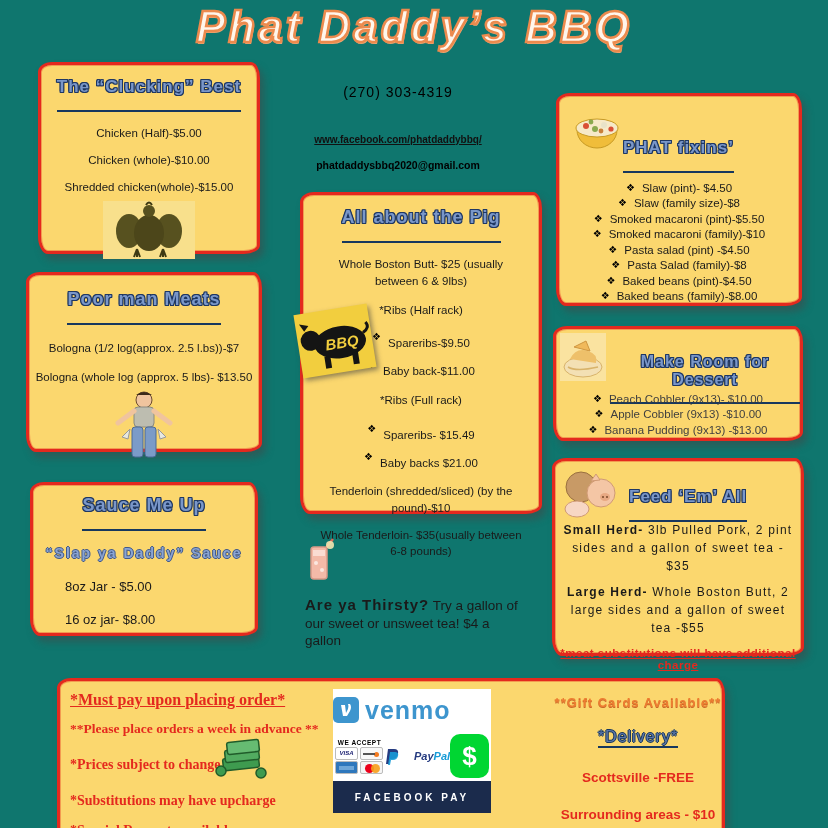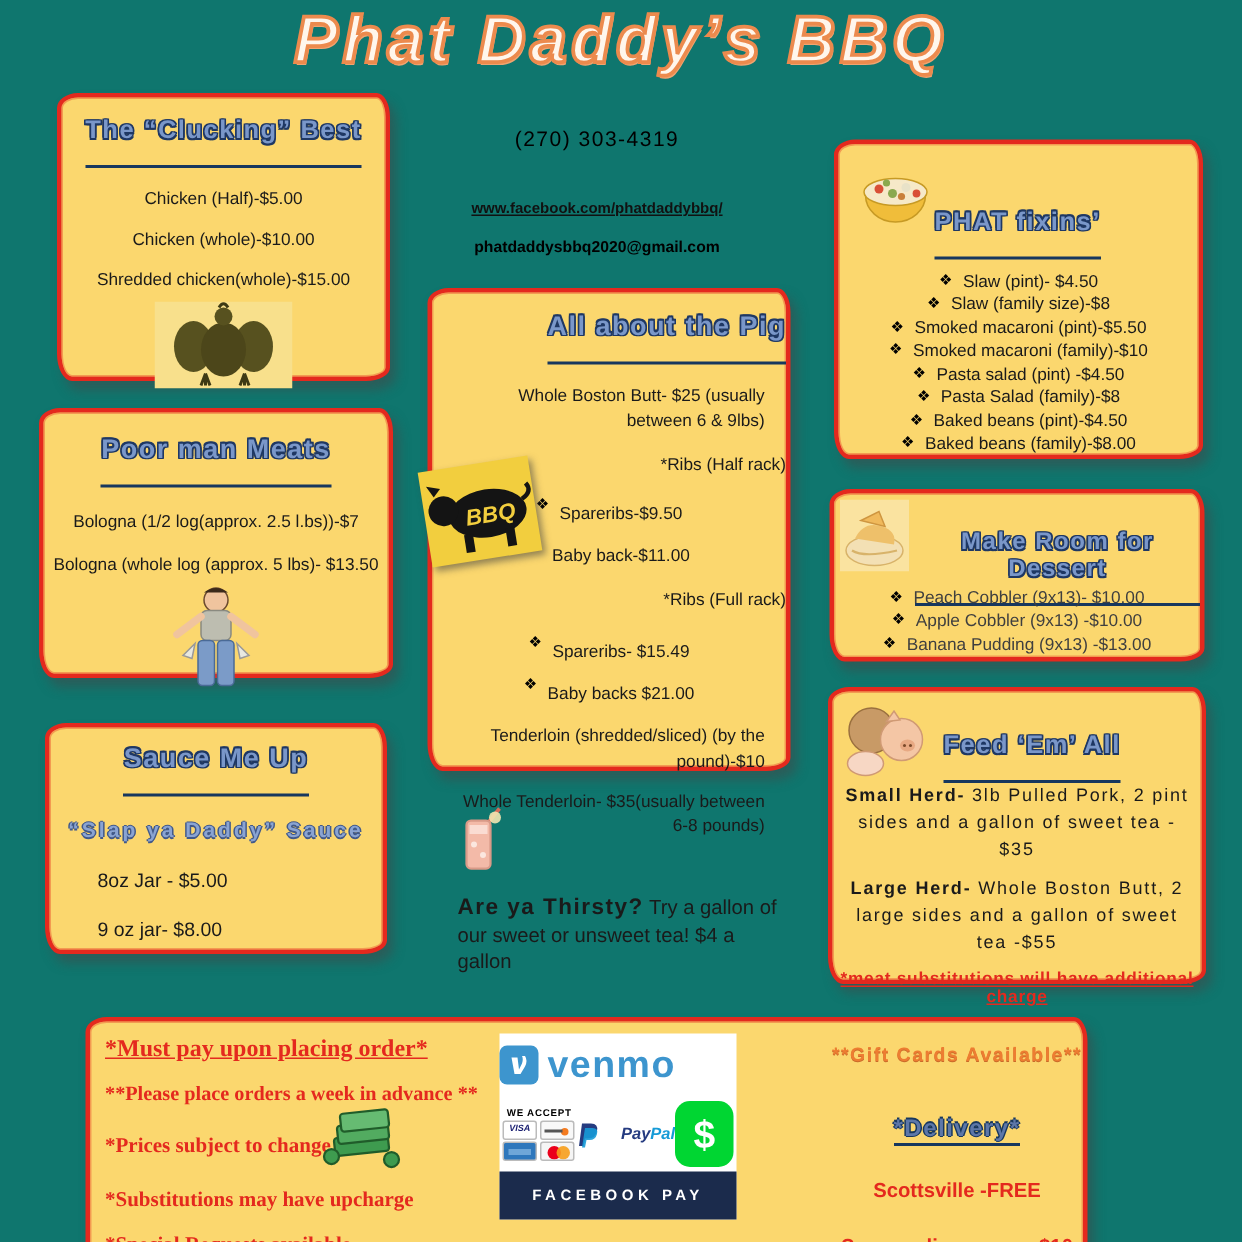--- a/index.html
+++ b/index.html
@@ -25,21 +25,21 @@
   .brow{display:flex;justify-content:center;align-items:center;gap:7px;}
   .bul{font-size:10px;color:#000;line-height:1;}
 
   
   #box-clucking{left:38px;top:62px;width:222px;height:192px;padding-top:12px;}
   #box-clucking .mi{margin-top:15px;}
   #box-poorman{left:26px;top:272px;width:236px;height:180px;padding-top:14px;}
   #box-poorman .mi{margin-top:17px;font-size:11.5px;}
   #box-sauce{left:30px;top:482px;width:228px;height:154px;padding-top:10px;}
   #box-sauce .mi{margin-top:18px;text-align:left;margin-left:32px;font-size:13px;}
-  #box-pig{left:285px;top:192px;width:242px;height:322px;padding-top:12px;text-align:right;}
+  #box-pig{left:300px;top:192px;width:242px;height:322px;padding-top:12px;}
   #box-fixins{left:556px;top:93px;width:246px;height:213px;}
   #box-dessert{left:553px;top:326px;width:250px;height:115px;}
   #box-feed{left:552px;top:458px;width:252px;height:198px;}
   #box-footer{left:57px;top:678px;width:668px;height:170px;text-align:left;}
 
   
   #box-pig .mi{margin-top:13px;}
   #box-pig .wrapline{width:88%;margin-left:auto;margin-right:auto;line-height:1.45;}
   .pig-stamp{position:absolute;left:-5px;top:114px;width:74px;height:64px;
              background:#f2ce3e;transform:rotate(-9deg);
@@ -119,21 +119,21 @@
   .pp-txt{font-size:11px;font-weight:bold;font-style:italic;}
   .pp1{color:#253b80;}.pp2{color:#179bd7;}
   .cashapp{width:44px;height:44px;background:#00d632;border-radius:10px;color:#fff;
            font-size:26px;font-weight:bold;display:flex;align-items:center;justify-content:center;}
   .fbpay{height:32px;background:#1b2b4c;color:#fff;font-size:10px;letter-spacing:3px;
          display:flex;align-items:center;justify-content:center;font-weight:bold;}
 
   .f-right{position:absolute;left:478px;top:0;width:200px;text-align:center;}
   .gift{margin-top:14px;font-size:13px;font-weight:bold;color:#ed7d31;letter-spacing:1px;
         text-shadow:0 1px 0 #c96a2a;}
-  .delivery{display:inline-block;margin-top:16px;font-size:16px;font-weight:bold;color:#5d77a8;
+  .delivery{display:inline-block;font-size:16px;font-weight:normal;color:#5d77a8;
         letter-spacing:1px;
         text-shadow:-1px 0 #17375e,1px 0 #17375e,0 -1px #17375e,0 1px #17375e;
         border-bottom:2px solid #17375e;}
   .dl{margin-top:22px;font-size:13.5px;font-weight:bold;color:#e4291e;}
 
   svg{display:block;}
   .center-svg{margin:8px auto 0 auto;}
 </style>
 </head>
 <body>
@@ -178,21 +178,21 @@
       <rect x="39" y="36" width="11" height="30" rx="3" fill="#7b9bc8" stroke="#4a6a96" stroke-width="1"></rect>
       <path d="M24 38 l-8 8 l6 2 z" fill="#e8e8e0" stroke="#999" stroke-width="1"></path>
       <path d="M52 38 l8 8 l-6 2 z" fill="#e8e8e0" stroke="#999" stroke-width="1"></path>
     </svg>
   </div>
 
   <div class="box" id="box-sauce">
     <span class="hdr">Sauce Me Up</span>
     <div class="sauce-sub">“Slap ya Daddy” Sauce</div>
     <div class="mi">8oz Jar - $5.00</div>
-    <div class="mi">9 oz jar- $8.00</div>
+    <div class="mi">16 oz jar- $8.00</div>
   </div>
 
   <div class="box" id="box-pig">
     <span class="hdr">All about the Pig</span>
     <div class="mi wrapline">Whole Boston Butt- $25 (usually between 6 &amp; 9lbs)</div>
     <div class="mi" style="margin-top:15px">*Ribs (Half rack)</div>
     <div class="brow" style="margin-top:8px">
       <span class="bul">❖</span>
       <span class="mi">Spareribs-$9.50</span>
     </div>

